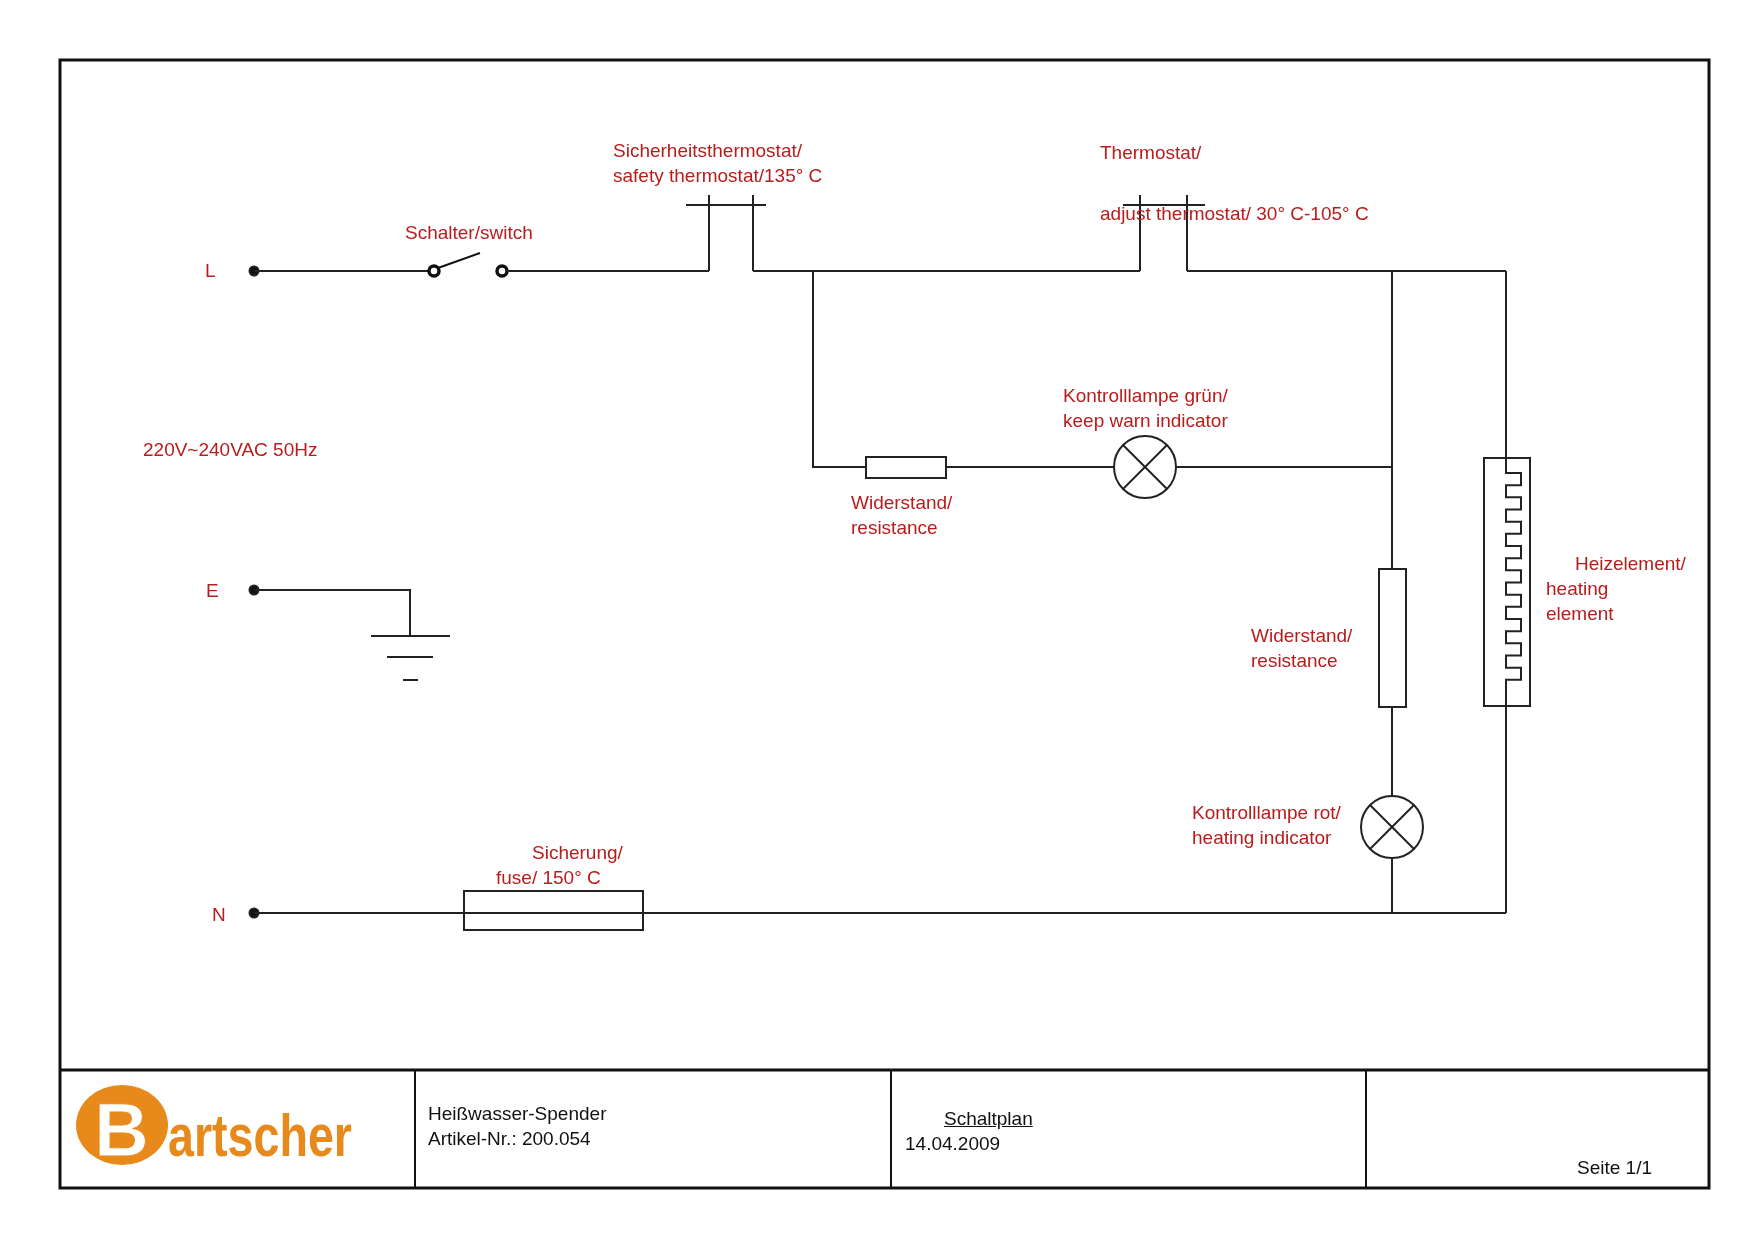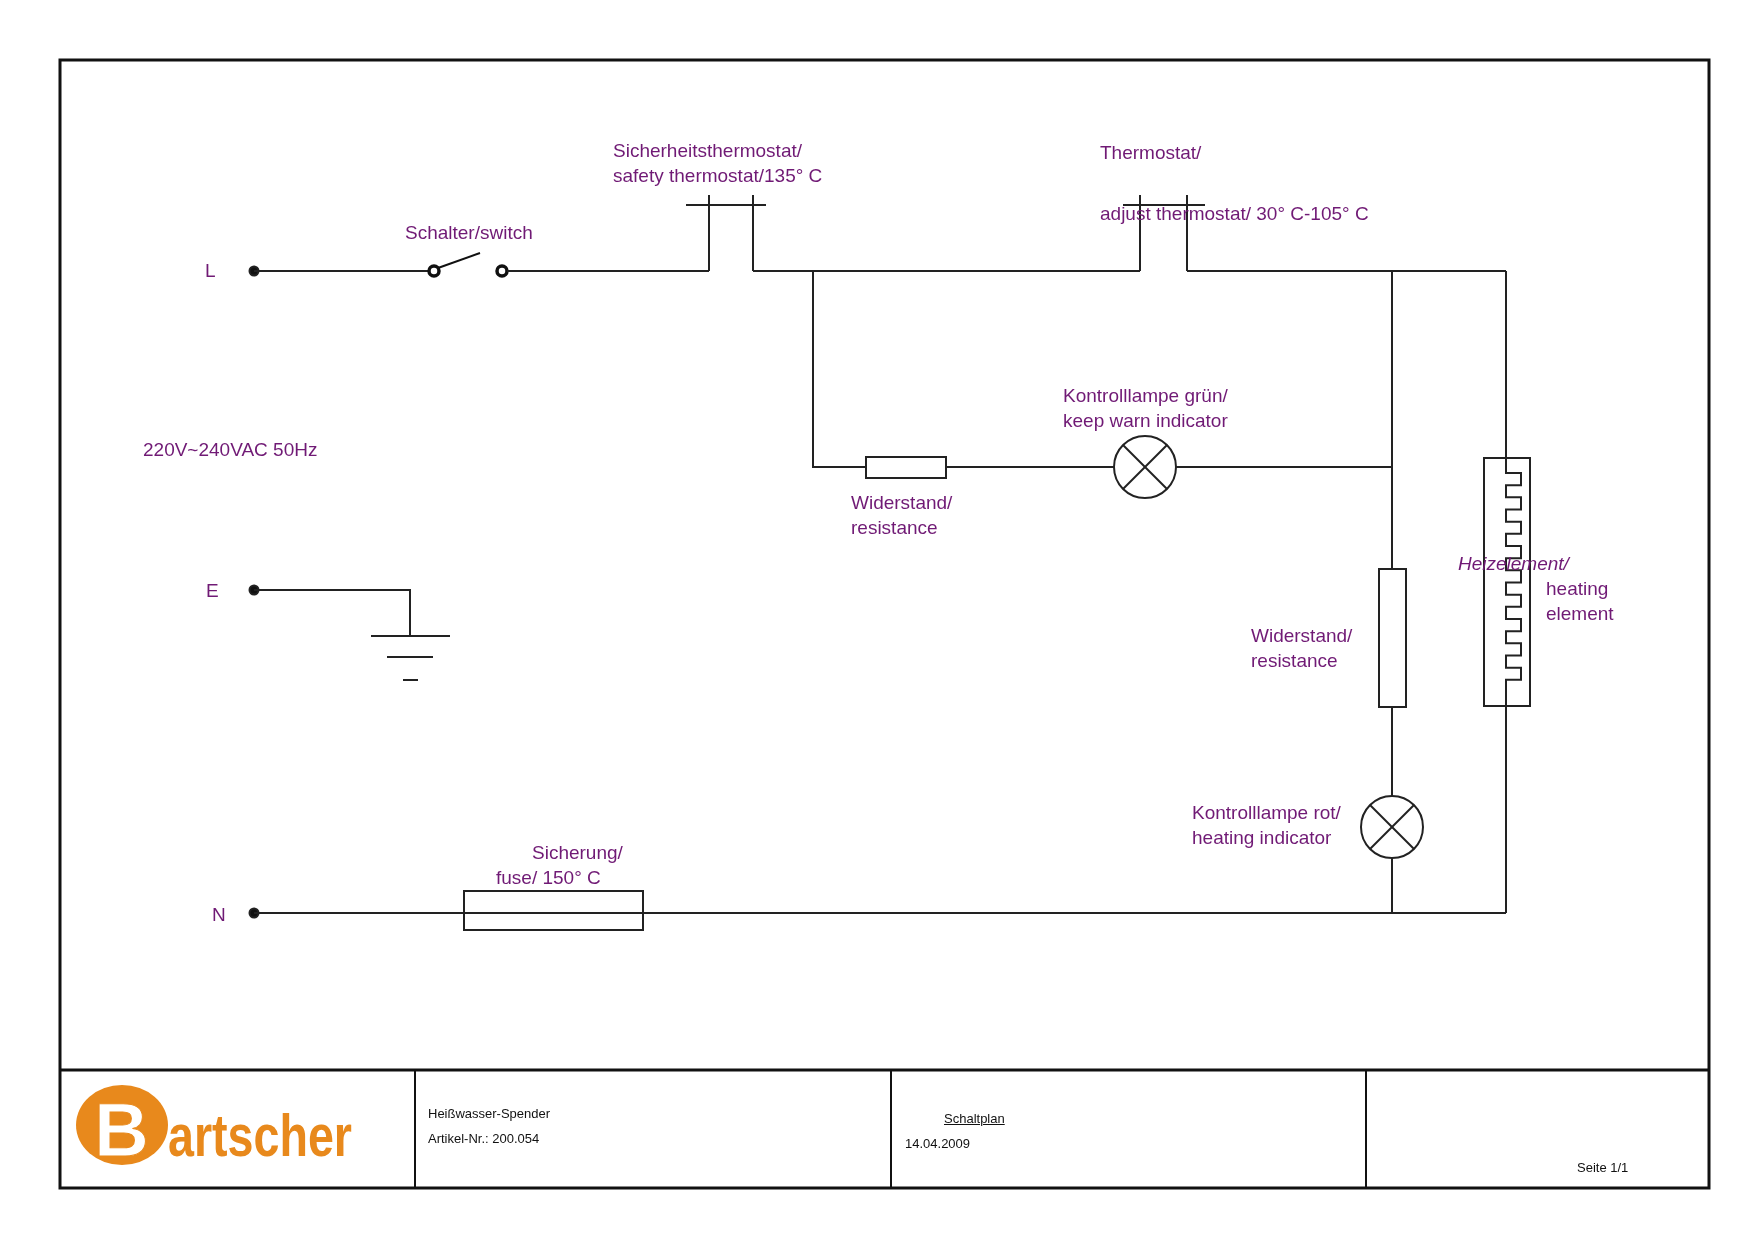--- a/index.html
+++ b/index.html
@@ -1,21 +1,21 @@
 <!DOCTYPE html>
 <html><head>
 <meta charset="utf-8">
 <style>
   html, body { margin: 0; padding: 0; background: #ffffff; }
   body { width: 1754px; height: 1241px; position: relative; overflow: hidden;
          font-family: "Liberation Sans", "DejaVu Sans", sans-serif; color: #111; }
   #sheet { position: absolute; left: 0; top: 0; }
-  .lbl { position: absolute; font-size: 19px; line-height: 25px; white-space: pre; color: #701a75; }
+  .lbl { position: absolute; font-size: 19px; line-height: 25px; white-space: pre; color: #b91c1c; }
   .term { font-size: 19px; }
-  .tb { position: absolute; font-size: 13px; line-height: 25px; color: #111; }
+  .tb { position: absolute; font-size: 19px; line-height: 25px; color: #111; }
   .tb-title-u { text-decoration: underline; }
   .logo { position: absolute; left: 76px; top: 1080px; width: 280px; height: 90px; }
 </style>
 </head>
 <body>
 
 <svg id="sheet" width="1754" height="1241" viewBox="0 0 1754 1241">
 
   <rect x="60" y="60" width="1649" height="1128" fill="none" stroke="#111" stroke-width="3"></rect>
   <line x1="60" y1="1070" x2="1709" y2="1070" stroke="#111" stroke-width="3"></line>
@@ -95,21 +95,21 @@
 
 <div class="lbl" style="left:1063px; top:383px;">Kontrolllampe grün/</div>
 <div class="lbl" style="left:1063px; top:408px;">keep warn indicator</div>
 
 <div class="lbl" style="left:851px; top:490px;">Widerstand/</div>
 <div class="lbl" style="left:851px; top:515px;">resistance</div>
 
 <div class="lbl" style="left:1251px; top:623px;">Widerstand/</div>
 <div class="lbl" style="left:1251px; top:648px;">resistance</div>
 
-<div class="lbl" style="left:1458px; top:551px;font-style:italic;">Heizelement/</div>
+<div class="lbl" style="left:1575px; top:551px;">Heizelement/</div>
 <div class="lbl" style="left:1546px; top:576px;">heating</div>
 <div class="lbl" style="left:1546px; top:601px;">element</div>
 
 <div class="lbl" style="left:1192px; top:800px;">Kontrolllampe rot/</div>
 <div class="lbl" style="left:1192px; top:825px;">heating indicator</div>
 
 <div class="lbl" style="left:496px; top:840px;margin-left:36px;">Sicherung/</div>
 <div class="lbl" style="left:496px; top:865px;">fuse/ 150° C</div>
 
 <svg class="logo" viewBox="0 0 280 90">

